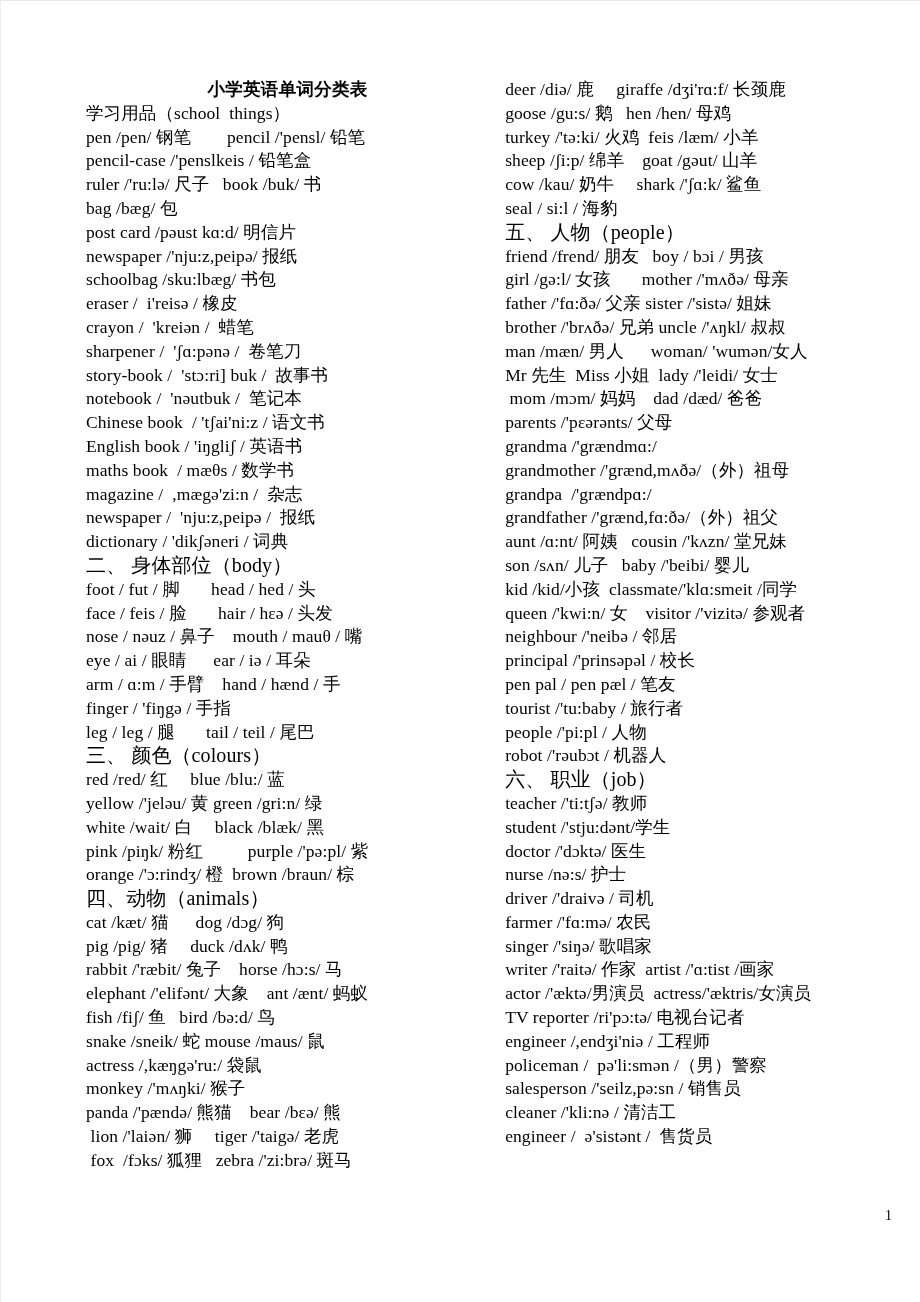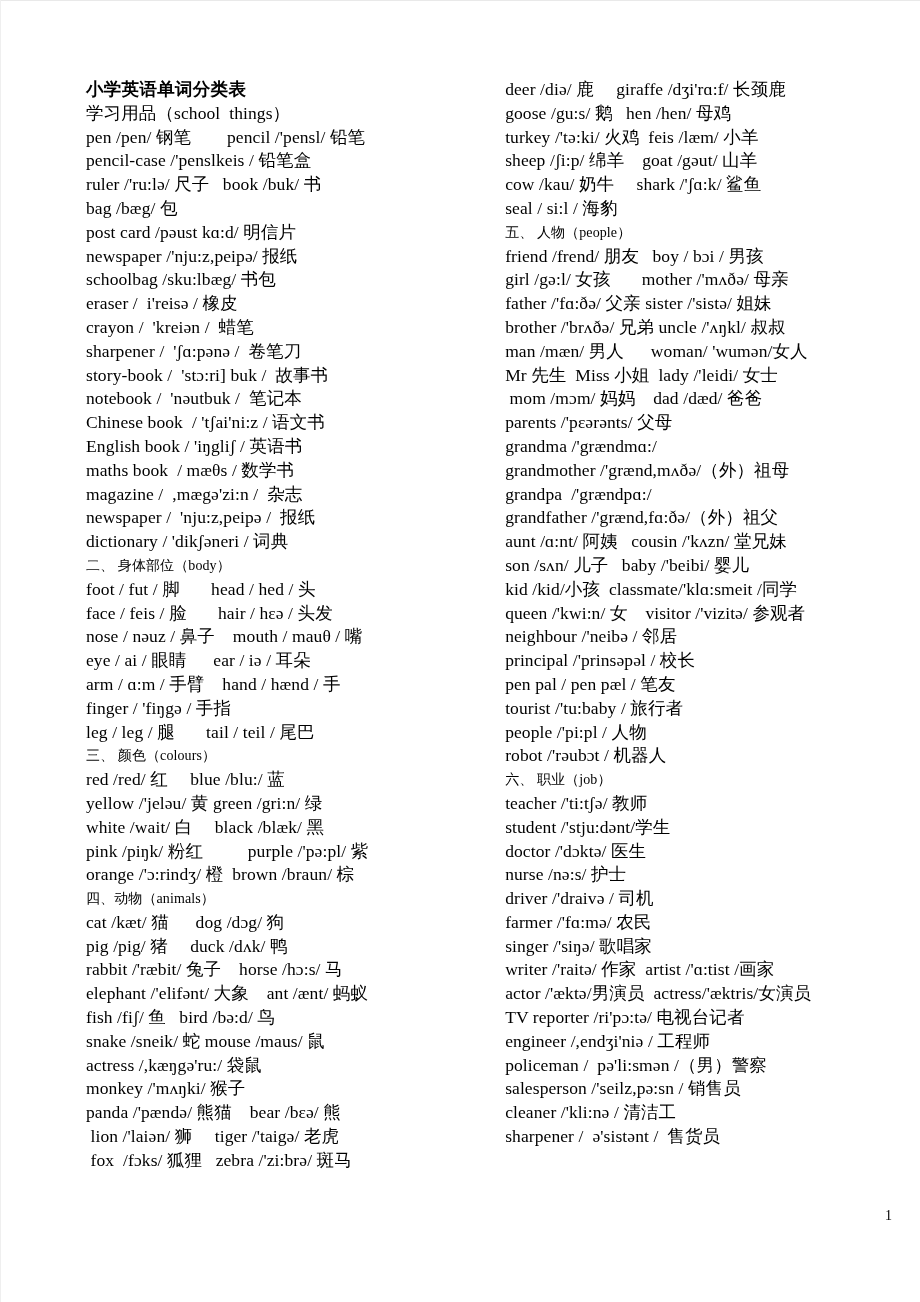--- a/index.html
+++ b/index.html
@@ -57,29 +57,30 @@
   .col-right {
     width: 424px;
     margin-left: 16px;
   }
   .doc-title {
     font-size: 17.5px;
     font-weight: bold;
     line-height: 23.8px;
     letter-spacing: 0.3px;
     white-space: pre;
+    text-align: center;
   }
   .line {
     font-size: 17.5px;
     line-height: 23.8px;
     white-space: pre;
     letter-spacing: 0.1px;
   }
   .heading {
-    font-size: 14px;
+    font-size: 20px;
     line-height: 23.8px;
     white-space: pre;
     letter-spacing: 0.1px;
   }
   .page-number {
     position: absolute;
     right: 28px;
     bottom: 78px;
     font-size: 14px;
     line-height: 16px;
@@ -185,20 +186,20 @@
         <div class="line">driver /'draivə / 司机</div>
         <div class="line">farmer /'fɑ:mə/ 农民</div>
         <div class="line">singer /'siŋə/ 歌唱家</div>
         <div class="line">writer /'raitə/ 作家  artist /'ɑ:tist /画家</div>
         <div class="line">actor /'æktə/男演员  actress/'æktris/女演员</div>
         <div class="line">TV reporter /ri'pɔ:tə/ 电视台记者</div>
         <div class="line">engineer /,endʒi'niə / 工程师</div>
         <div class="line">policeman /  pə'li:smən /（男）警察</div>
         <div class="line">salesperson /'seilz,pə:sn / 销售员</div>
         <div class="line">cleaner /'kli:nə / 清洁工</div>
-        <div class="line">sharpener /  ə'sistənt /  售货员</div>
+        <div class="line">engineer /  ə'sistənt /  售货员</div>
       </div>
     </div>
 
   </div>
 
   <div class="page-number">1</div>
 </div>
 
 </body></html>

